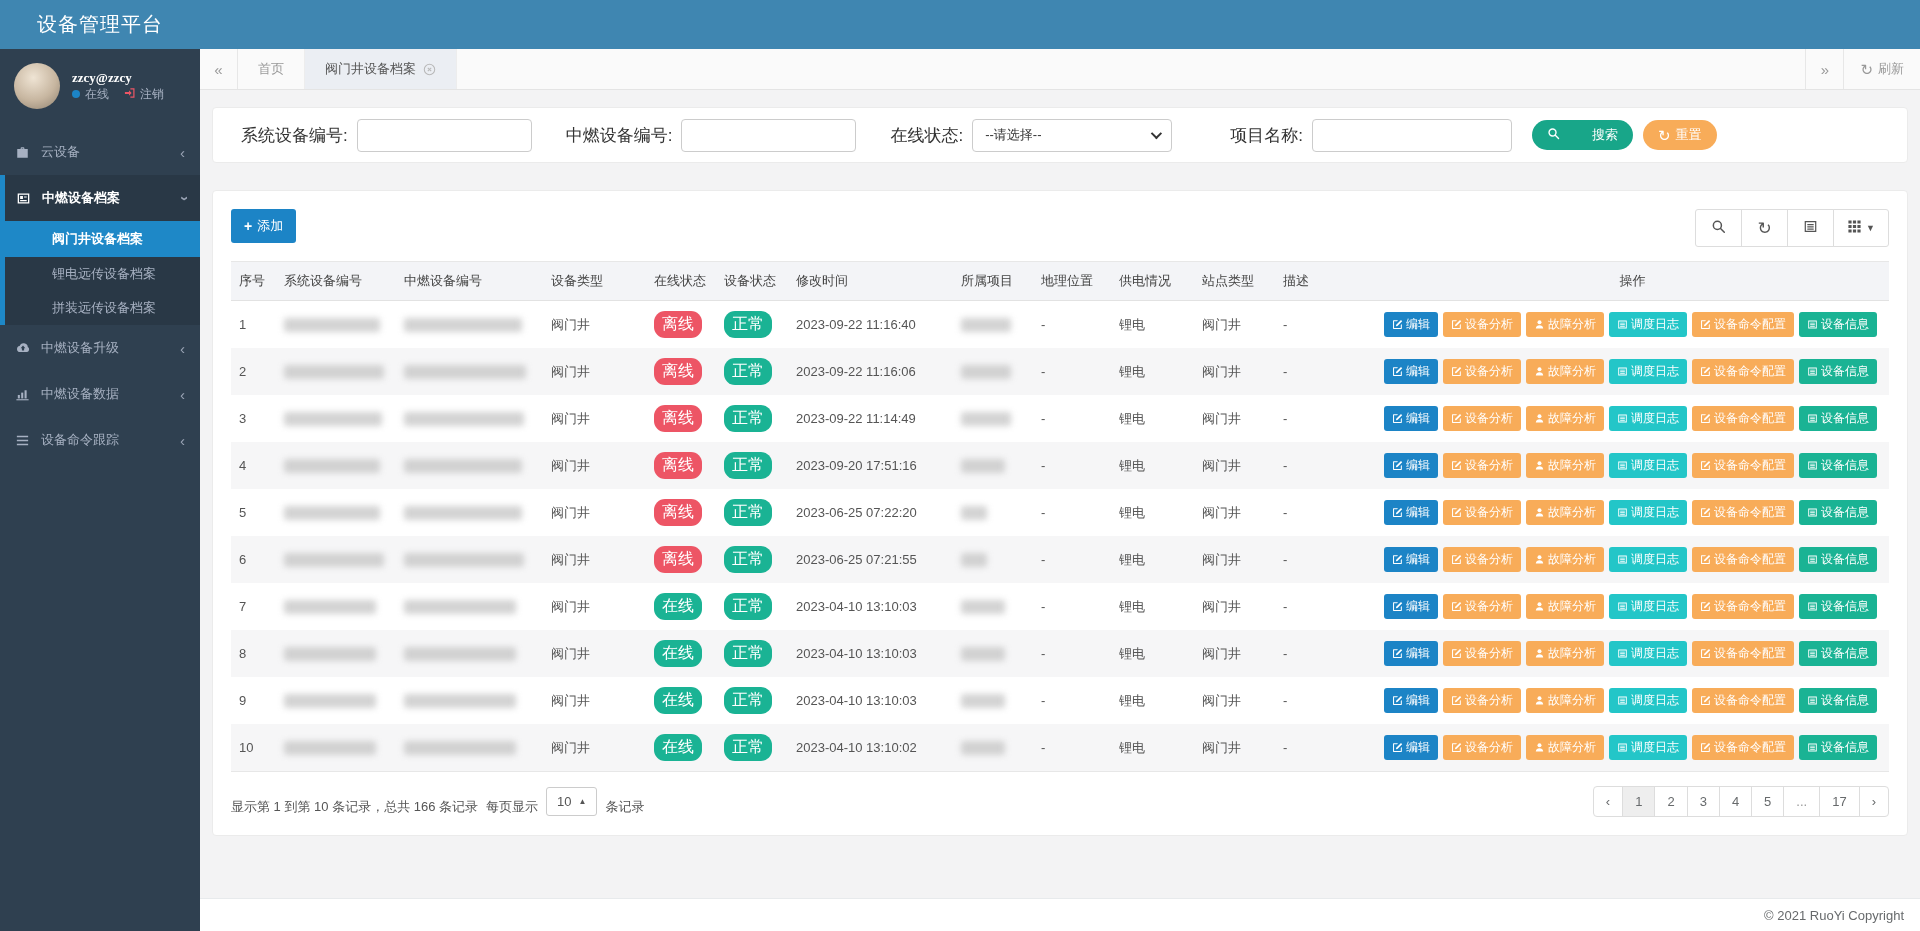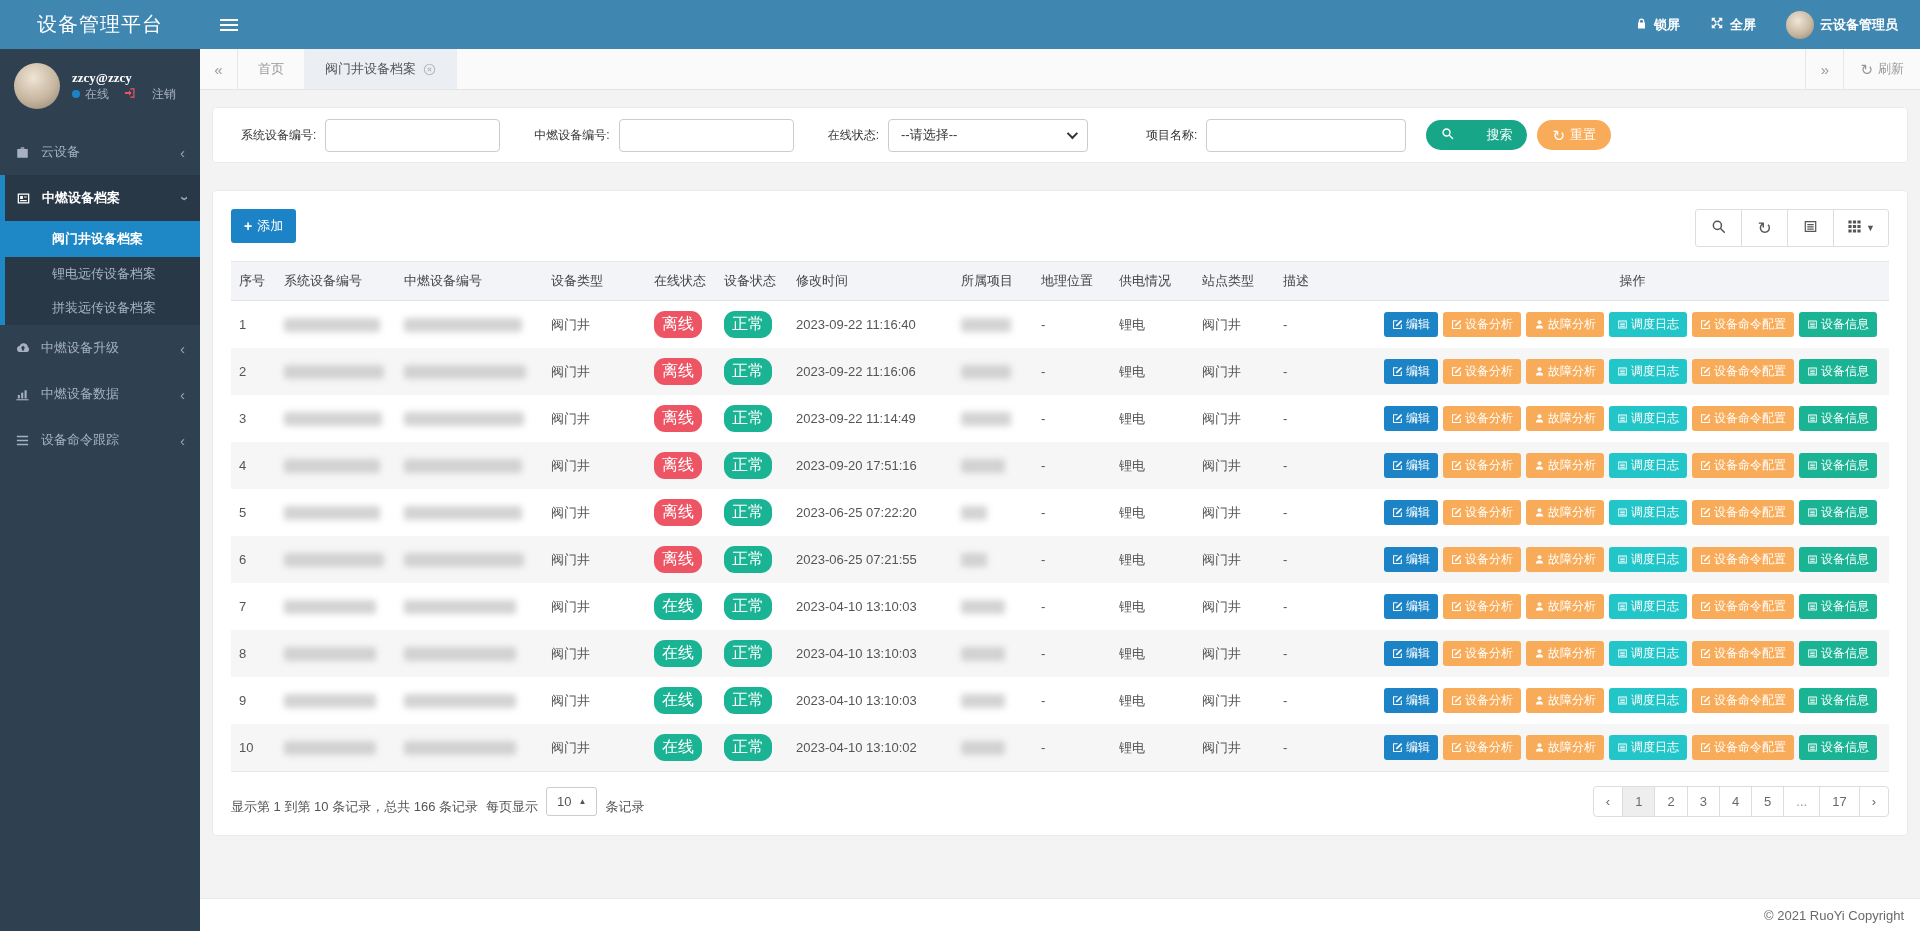--- a/index.html
+++ b/index.html
@@ -25,21 +25,21 @@
 
   
   .sidebar { position:fixed; top:49px; left:0; bottom:0; width:200px; background:#2f4050;
     z-index:20; }
   .user-panel { padding:14px 12px 20px 14px; display:flex; align-items:center; gap:12px; }
   .avatar-lg { width:46px; height:46px; border-radius:50%; flex:none;
     background:radial-gradient(circle at 42% 32%, #efe4d4, #c7b6a0 55%, #8c7f6e); }
   .user-name { color:#fff; font-weight:bold; font-size:13px; margin-bottom:0;font-family:Liberation Serif, serif; }
   .user-status { display:flex; align-items:center; gap:5px; font-size:12px; color:#a7b1c2; }
   .dot { width:8px; height:8px; border-radius:50%; background:#1c84c6; }
-  .logout { display:flex; align-items:center; gap:16px; margin-left:10px; color:#a7b1c2;
+  .logout { display:flex; align-items:center; gap:4px; margin-left:10px; color:#a7b1c2;
     cursor:pointer; text-decoration:none; }
 
   .menu-item { display:flex; align-items:center; height:46px; padding:0 15px;
     color:#a7b1c2; font-size:13px; cursor:pointer; }
   .mi-icon { width:17px; margin-right:9px; display:flex; align-items:center; }
   .chev { margin-left:auto; font-size:15px; line-height:1; color:#9aa4b5; }
   .chev-down { display:inline-block; transform:rotate(-90deg); }
   .menu-group.expanded { border-left:5px solid #1e88c7; background:#293846; }
   .menu-group.expanded > .menu-item { color:#fff; padding-left:11px; font-weight:bold; }
   .sub-item { padding:8px 8px 8px 47px; font-size:13px; color:#a7b1c2; cursor:pointer; }
@@ -63,21 +63,21 @@
     border-left:1px solid #e7e7e7; color:#999; font-size:13px; padding:0 16px; cursor:pointer; }
   .ricon { font-size:15px; line-height:1; }
 
   .content { flex:1; padding:17px 12px 0; overflow:hidden; }
   .card { background:#fff; border:1px solid #ebebeb; border-radius:4px; }
 
   
   .search-card { height:56px; display:flex; align-items:center; padding:0 28px;
     margin-bottom:27px; }
   .sfield { display:flex; align-items:center; }
-  .sfield label { font-size:12px; color:#333; white-space:nowrap; }
+  .sfield label { font-size:17px; color:#333; white-space:nowrap; }
   .sfield input { margin-left:9px; width:175px; height:33px; border:1px solid #ccc;
     border-radius:4px; padding:0 10px; font-size:13px; color:#333; outline:none; }
   .select-box { margin-left:9px; width:200px; height:33px; border:1px solid #ccc;
     border-radius:4px; background:#fff; display:flex; align-items:center;
     padding:0 12px; font-size:13px; color:#333; cursor:pointer; }
   .select-caret { margin-left:auto; width:8px; height:8px; border-right:2px solid #333;
     border-bottom:2px solid #333; transform:rotate(45deg) translateY(-2px); }
   .gap1 { width:34px; } .gap2 { width:58px; }
   .pill-btn { display:flex; align-items:center; gap:5px; border:none; border-radius:16px;
     height:30px; padding:0 15px; color:#fff; font-size:13px; cursor:pointer; }
@@ -140,49 +140,20 @@
 
   .footer { flex:none; height:33px; background:#fff; border-top:1px solid #e7eaec;
     display:flex; align-items:center; justify-content:flex-end; padding-right:16px;
     font-size:13px; color:#676a6c; }
 </style>
 </head>
 <body>
 
 <header class="topbar">
   <div class="brand">设备管理平台</div>
-  <div class="topbar-main">
-    <button class="hamburger">
-      <i></i>
-        <i></i>
-        <i></i>
-    </button>
-    <div class="top-right">
-      <a class="top-link">
-        <span>
-          <svg width="13" height="13" viewBox="0 0 16 16" fill="#fff">
-              <path fill-rule="evenodd" d="M4.6 6.8V5.2a3.4 3.4 0 0 1 6.8 0v1.6h.9v7.4H3.7V6.8h.9zm1.5 0h3.8V5.2a1.9 1.9 0 0 0-3.8 0v1.6z"></path>
-            </svg>
-        </span>
-        <span>锁屏</span>
-      </a>
-      <a class="top-link">
-        <span>
-          <svg width="14" height="14" viewBox="0 0 16 16" fill="#fff">
-              <path d="M6.5 2L4.9 3.6 8 6.7 6.7 8 3.6 4.9 2 6.5V2zM9.5 2H14v4.5L12.4 4.9 9.3 8 8 6.7l3.1-3.1zM2 9.5l1.6 1.6L6.7 8 8 9.3l-3.1 3.1L6.5 14H2zM14 9.5V14H9.5l1.6-1.6L8 9.3 9.3 8l3.1 3.1z"></path>
-            </svg>
-        </span>
-        <span>全屏</span>
-      </a>
-      <a class="top-link">
-        <span class="avatar-sm"></span>
-        <span>云设备管理员</span>
-      </a>
-    </div>
-  </div>
 </header>
 
 <aside class="sidebar">
   <div class="user-panel">
     <span class="avatar-lg"></span>
     <div>
       <div class="user-name">zzcy@zzcy</div>
       <div class="user-status">
         <span class="dot"></span>
         <span>在线</span>

